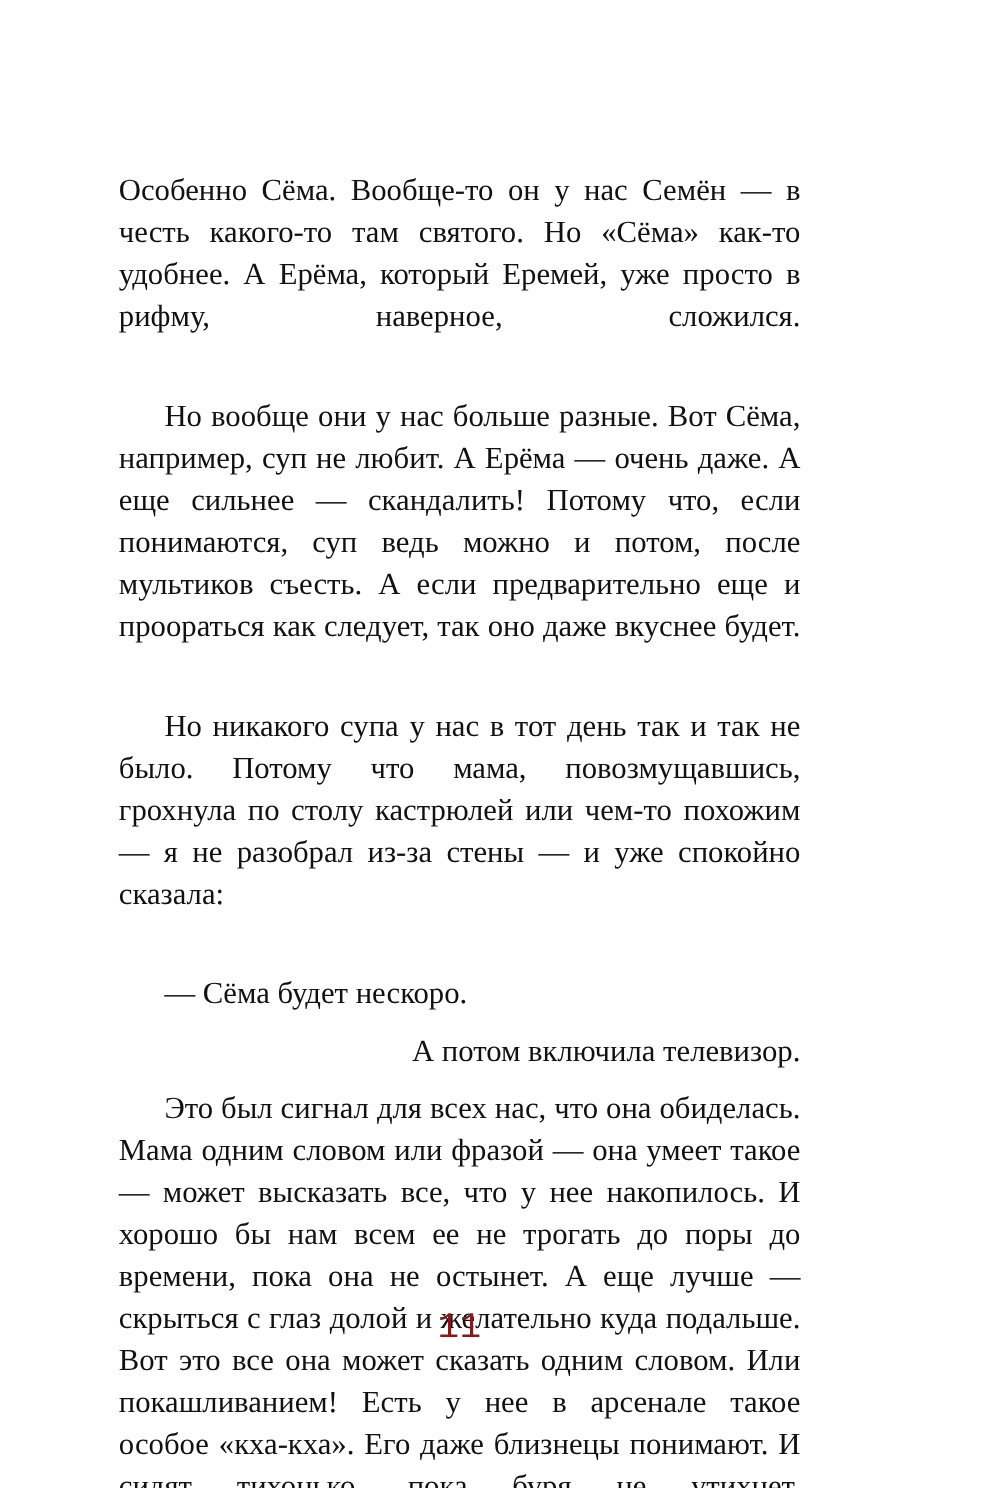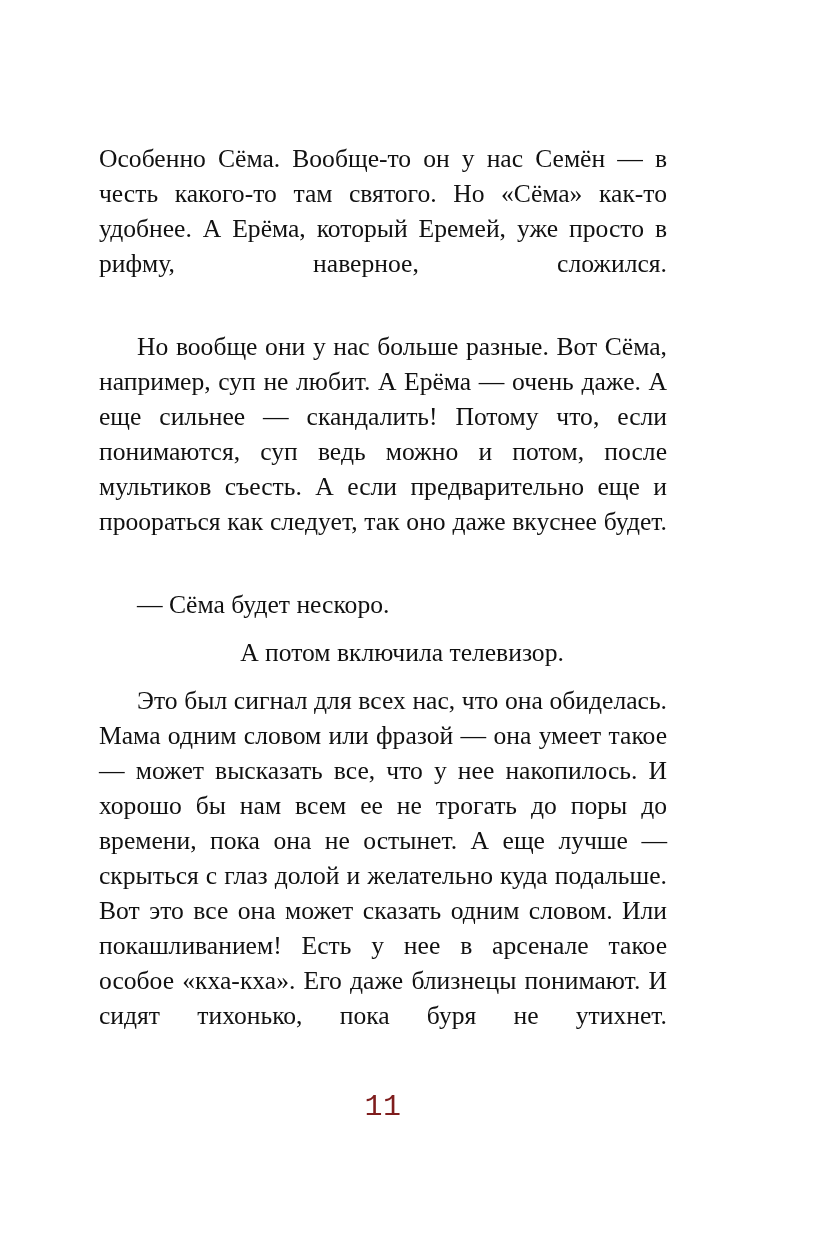--- a/index.html
+++ b/index.html
@@ -47,21 +47,21 @@
   
   #text-block p.noindent {
     text-indent: 0;
   }
   
   #text-block p.dialogue {
     text-indent: 38px;
     text-align: left;
   }
   #text-block p.short {
-    text-align: center;
+    text-align: right;
   }
   
   #text-block p::after {
     content: "";
     display: inline-block;
     width: 100%;
   }
   #text-block p.short::after,
   #text-block p.dialogue::after {
     display: none;
@@ -84,20 +84,21 @@
 <body>
 
 <div id="page">
 
   <div id="text-block">
 
     <p class="noindent">Особенно Сёма. Вообще-то он у нас Семён — в честь какого-то там святого. Но «Сёма» как-то удобнее. А Ерёма, который Еремей, уже просто в рифму, на­верное, сложился.</p>
 
     <p>Но вообще они у нас больше разные. Вот Сёма, на­пример, суп не любит. А Ерёма — очень даже. А еще сильнее — скандалить! Потому что, если понимают­ся, суп ведь можно и потом, после мультиков съесть. А если предварительно еще и проораться как следу­ет, так оно даже вкуснее будет.</p>
 
+    <p>Но никакого супа у нас в тот день так и так не было. Потому что мама, повозмущавшись, грохнула по сто­лу кастрюлей или чем-то похожим — я не разобрал из-за стены — и уже спокойно сказала:</p>
 
     <p class="dialogue">—  Сёма будет нескоро.</p>
 
     <p class="short">А потом включила телевизор.</p>
 
     <p>Это был сигнал для всех нас, что она обиделась. Мама одним словом или фразой — она умеет такое — может высказать все, что у нее накопилось. И хоро­шо бы нам всем ее не трогать до поры до времени, пока она не остынет. А еще лучше — скрыться с глаз долой и желательно куда подальше. Вот это все она может сказать одним словом. Или покашливани­ем! Есть у нее в арсенале такое особое «кха-кха». Его даже близнецы понимают. И сидят тихонько, пока буря не утихнет.</p>
 
   </div>
 
   <div id="page-number">11</div>

